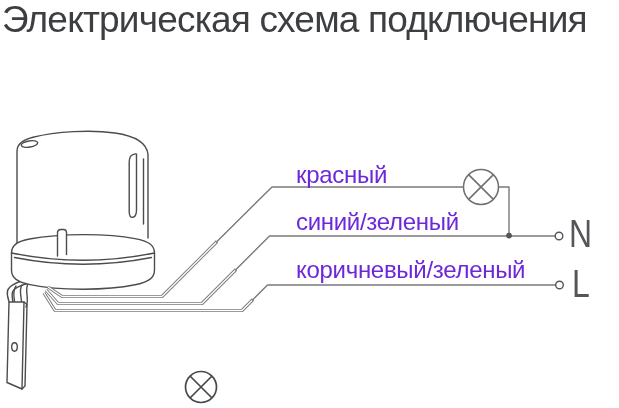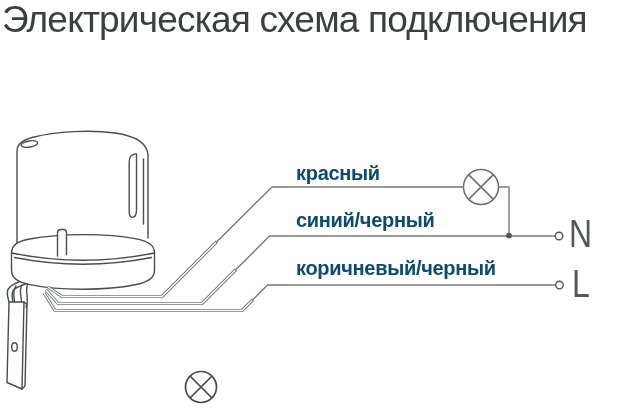--- a/index.html
+++ b/index.html
@@ -7,21 +7,21 @@
     position:relative;width:619px;height:408px;background:#ffffff;
     overflow:hidden;font-family:"Liberation Sans",sans-serif;
     -webkit-font-smoothing:antialiased;
   }
   .abs{position:absolute;line-height:1;white-space:nowrap;}
   #title{
     left:2px;top:1px;font-size:37px;font-weight:300;
     letter-spacing:-0.8px;color:#3c3e42;
   }
   .wire-label{
-    font-size:20px;font-weight:700;color:#0c4a6e;letter-spacing:-0.3px;
+    font-size:24px;font-weight:400;color:#6d28d9;letter-spacing:-0.3px;
   }
   .terminal-letter{
     font-size:38px;font-weight:300;color:#54565a;
     transform:scaleX(0.84);transform-origin:left bottom;
   }
   #legend-text{
     left:226px;top:369px;font-size:33px;font-weight:300;
     color:#46474b;letter-spacing:-0.5px;
   }
   svg{position:absolute;left:0;top:0;}
@@ -106,19 +106,19 @@
 
     <g>
       <circle class="lamp-legend" cx="201" cy="387" r="15.5"></circle>
       <path class="lamp-legend" d="M 190 376 L 212 398 M 212 376 L 190 398"></path>
     </g>
   </svg>
 
   <div id="title" class="abs">Электрическая схема подключения</div>
 
   <span class="abs wire-label" style="left:296px;top:163px">красный</span>
-  <span class="abs wire-label" style="left:296px;top:210px">синий/черный</span>
-  <span class="abs wire-label" style="left:296px;top:258px">коричневый/черный</span>
+  <span class="abs wire-label" style="left:296px;top:210px">синий/зеленый</span>
+  <span class="abs wire-label" style="left:296px;top:258px">коричневый/зеленый</span>
 
   <span class="abs terminal-letter" style="left:569px;top:215px">N</span>
   <span class="abs terminal-letter" style="left:572px;top:265px">L</span>
 
 </div>
 
 </body></html>

